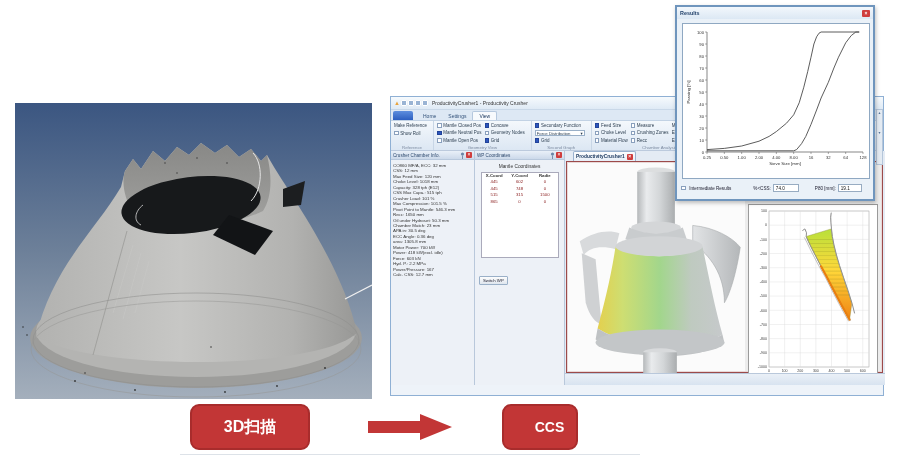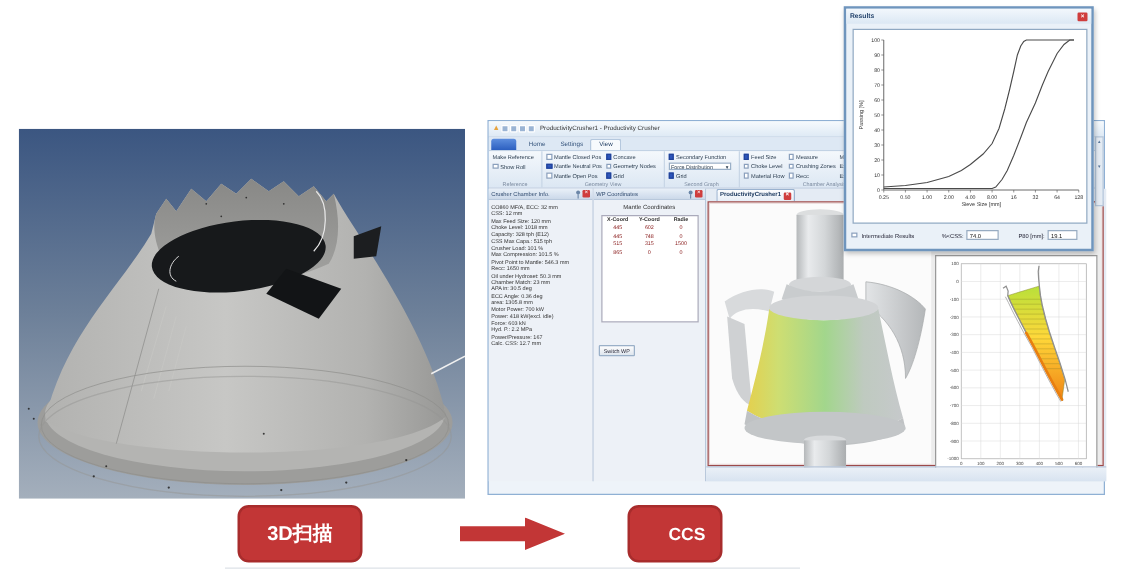--- a/index.html
+++ b/index.html
@@ -149,21 +149,21 @@
           <circle cx="12" cy="232" r="0.8"></circle>
           <circle cx="150" cy="60" r="0.7"></circle>
         <circle cx="182" cy="55" r="0.7"></circle>
           <circle cx="212" cy="60" r="0.7"></circle>
           <circle cx="162" cy="70" r="0.7"></circle>
         <circle cx="196" cy="244" r="0.8"></circle>
       </g>
     </svg>
   </div>
 
-  <div class="abs flow-btn" style="left:190px;top:404px;width:100px;height:46px;font-size:16px;text-align:center;">
+  <div class="abs flow-btn" style="left:190px;top:404px;width:120px;height:46px;font-size:16px;text-align:center;">
     <span>3D扫描</span>
   </div>
   <svg class="abs" style="left:368px;top:414px;" width="84" height="26" viewBox="0 0 84 26">
     <polygon points="0,7 52,7 52,0 84,13 52,26 52,19 0,19" fill="#c23636"></polygon>
   </svg>
   <div class="abs flow-btn" style="left:502px;top:404px;width:76px;height:46px;font-size:14px;padding-left:19px;">
     <span>CCS</span>
   </div>
   <div class="abs" id="flow-line"></div>
 

